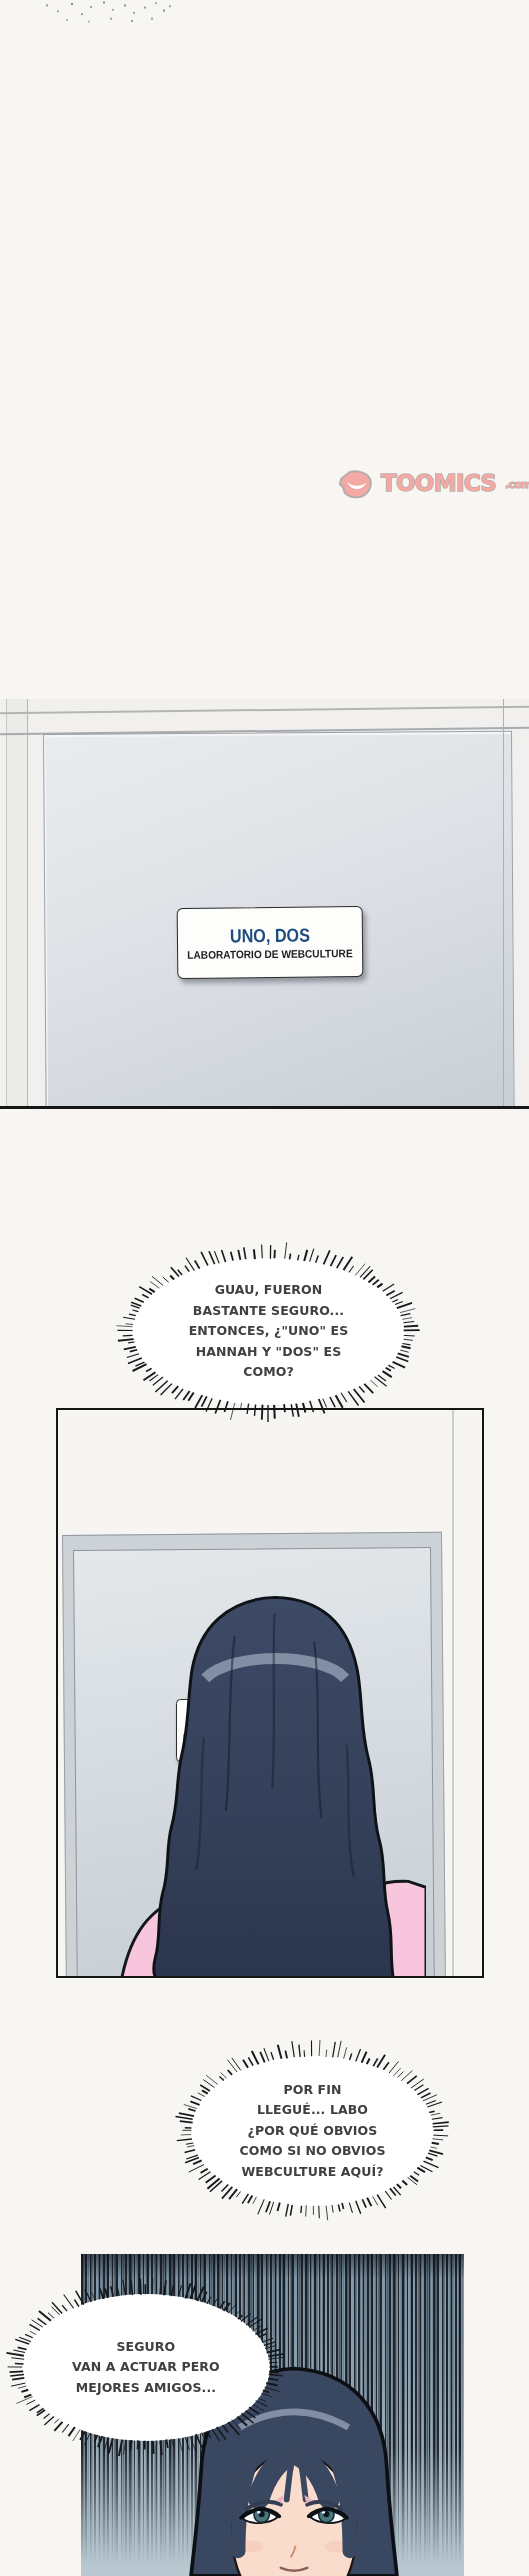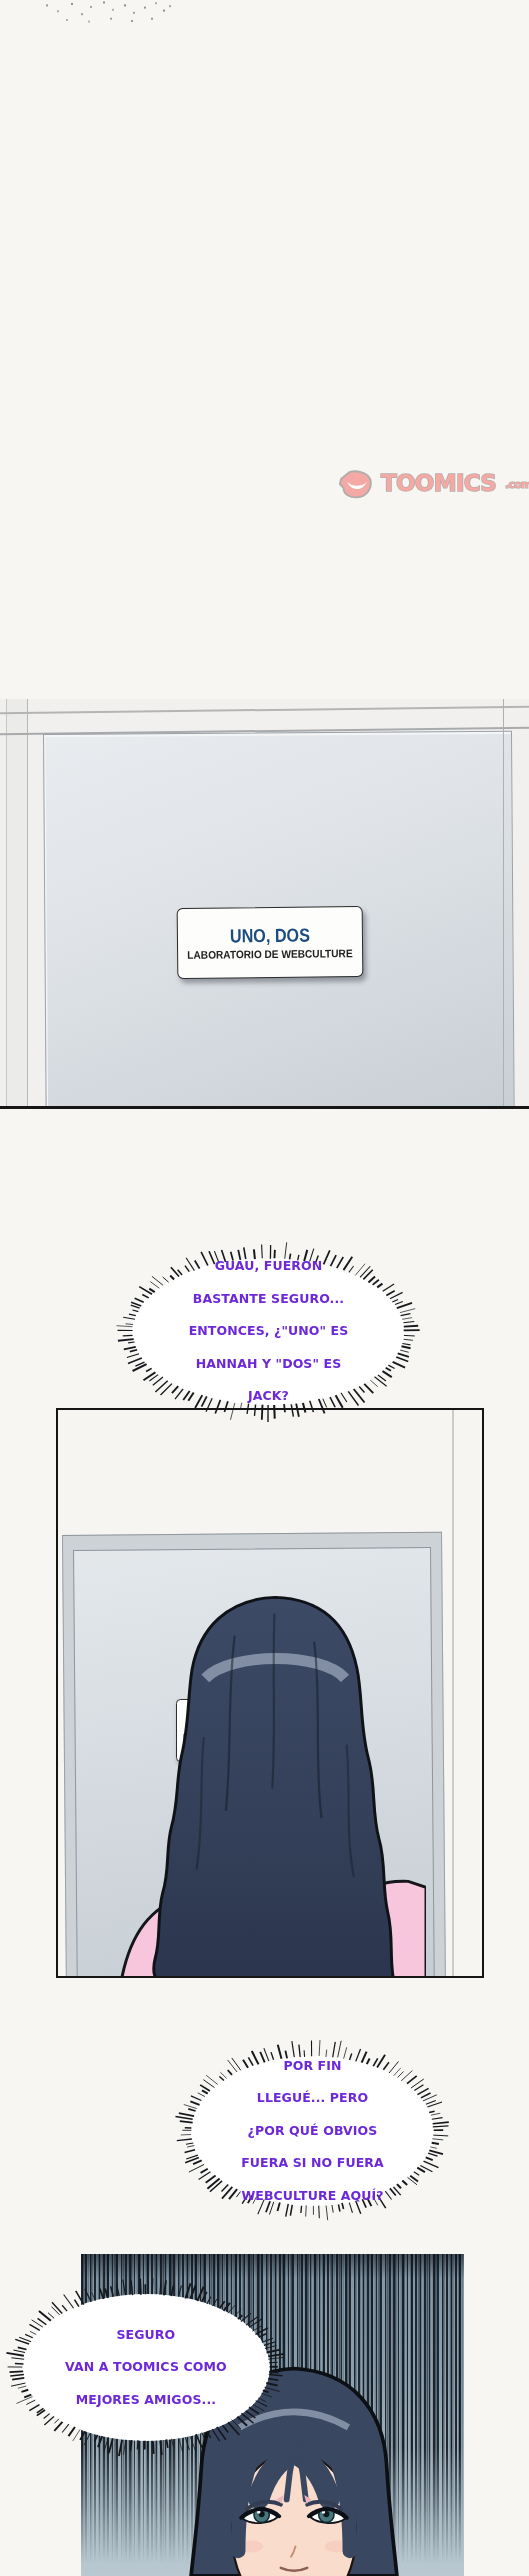--- a/index.html
+++ b/index.html
@@ -44,22 +44,22 @@
   .doorsign .l2{font-family:"Liberation Sans",sans-serif;font-weight:bold;font-size:11px;
     color:#222;transform:scaleX(.92);white-space:nowrap;}
 
   
   .bubble{z-index:6;}
   .bubble .fill{position:absolute;left:19px;top:19px;right:19px;bottom:19px;
     background:#fff;border-radius:50%;}
   .bubble svg{position:absolute;left:0;top:0;}
   .bubble .txt{position:absolute;left:0;top:0;width:100%;height:100%;display:flex;
     flex-direction:column;align-items:center;justify-content:center;
-    font-weight:bold;font-size:12.5px;line-height:20.6px;color:#6d28d9;text-align:center;
-    letter-spacing:0.1px;white-space:nowrap;gap:12px;}
+    font-weight:bold;font-size:12.5px;line-height:20.6px;color:#404040;text-align:center;
+    letter-spacing:0.1px;white-space:nowrap;}
   .b1{left:113px;top:1239px;width:311px;height:185px;}
   .b2{left:172px;top:2037px;width:281px;height:188px;}
   .b3{left:2.9px;top:2275px;width:286px;height:185px;text-decoration:underline;}
 
   
   .p2{left:56px;top:1408px;width:428px;height:570px;background:#f6f5f2;
     border:2.2px solid #151515;box-sizing:border-box;overflow:hidden;z-index:2;}
   .p2 .corner{left:394px;top:0;width:1.5px;height:100%;background:#ccccc8;}
   .p2 .doorframe{left:4.4px;top:125px;width:378px;height:445px;background:#cdd2d6;
     border-top:1.5px solid #8f969e;border-left:1.5px solid #9aa1a8;border-right:1.5px solid #9aa1a8;
@@ -241,21 +241,21 @@
       <line x1="390.9" y1="104.5" x2="404.3" y2="101.5" stroke="#15181c" stroke-width="1.78"></line>
       <line x1="393.1" y1="109.4" x2="406.6" y2="107.1" stroke="#15181c" stroke-width="0.92"></line>
       <line x1="394.7" y1="114.1" x2="409.5" y2="112.3" stroke="#15181c" stroke-width="1.47"></line>
       <line x1="395.3" y1="119.4" x2="414.9" y2="118.1" stroke="#15181c" stroke-width="2.54"></line>
     </svg>
   <div class="txt">
     <span>GUAU, FUERON</span>
     <span>BASTANTE SEGURO...</span>
     <span>ENTONCES, ¿"UNO" ES</span>
     <span>HANNAH Y "DOS" ES</span>
-    <span>JACK?</span>
+    <span>COMO?</span>
   </div>
 </div>
 
 <div class="abs p2">
   <div class="abs corner"></div>
   <div class="abs doorframe"></div>
   <div class="abs doorinner"></div>
   <div class="abs hallsign">
     <span>LABO</span>
   </div>
@@ -401,23 +401,23 @@
       <line x1="345.5" y1="91.6" x2="358.9" y2="86.5" stroke="#15181c" stroke-width="1.38"></line>
       <line x1="347.4" y1="95.3" x2="367.4" y2="88.5" stroke="#15181c" stroke-width="1.48"></line>
       <line x1="349.9" y1="102.9" x2="357.2" y2="101.1" stroke="#15181c" stroke-width="2.17"></line>
       <line x1="352.2" y1="106.5" x2="365.0" y2="103.8" stroke="#15181c" stroke-width="1.02"></line>
       <line x1="353.4" y1="112.0" x2="368.1" y2="109.7" stroke="#15181c" stroke-width="1.71"></line>
       <line x1="354.6" y1="118.1" x2="376.6" y2="115.9" stroke="#15181c" stroke-width="2.32"></line>
       <line x1="354.8" y1="122.3" x2="376.1" y2="121.1" stroke="#15181c" stroke-width="1.66"></line>
     </svg>
   <div class="txt">
     <span>POR FIN</span>
-    <span>LLEGUÉ... PERO</span>
+    <span>LLEGUÉ... LABO</span>
     <span>¿POR QUÉ OBVIOS</span>
-    <span>FUERA SI NO FUERA</span>
+    <span>COMO SI NO OBVIOS</span>
     <span>WEBCULTURE AQUÍ?</span>
   </div>
 </div>
 
 <div class="abs p3">
   <div class="stripes"></div>
   <div class="topshade"></div>
   <svg class="face" viewBox="0 0 340 288">
     <path d="M170,6 C92,10 48,64 44,140 C40,206 34,250 30,288
       L310,288 C306,248 300,204 296,138 C292,62 248,10 170,6 Z" fill="#3a4760" stroke="#0c0f14" stroke-width="5"></path>
@@ -571,17 +571,17 @@
       <line x1="351.8" y1="91.6" x2="366.9" y2="86.0" stroke="#15181c" stroke-width="1.46"></line>
       <line x1="354.6" y1="95.9" x2="370.8" y2="90.9" stroke="#15181c" stroke-width="1.57"></line>
       <line x1="356.0" y1="100.2" x2="371.7" y2="96.0" stroke="#15181c" stroke-width="1.27"></line>
       <line x1="358.2" y1="105.6" x2="377.2" y2="101.6" stroke="#15181c" stroke-width="2.51"></line>
       <line x1="360.5" y1="110.8" x2="382.2" y2="107.5" stroke="#15181c" stroke-width="2.38"></line>
       <line x1="360.4" y1="114.7" x2="381.9" y2="112.2" stroke="#15181c" stroke-width="1.18"></line>
       <line x1="361.7" y1="119.6" x2="373.3" y2="118.9" stroke="#15181c" stroke-width="1.55"></line>
     </svg>
   <div class="txt">
     <span>SEGURO</span>
-    <span>VAN A TOOMICS COMO</span>
+    <span>VAN A ACTUAR PERO</span>
     <span>MEJORES AMIGOS...</span>
   </div>
 </div>
 
 
 </body></html>

